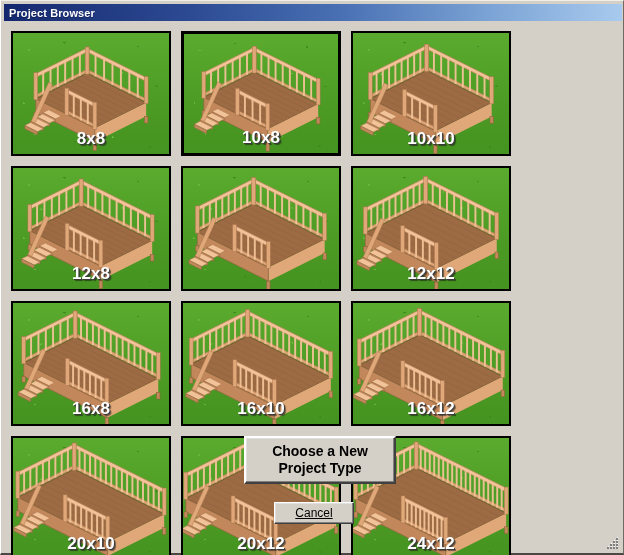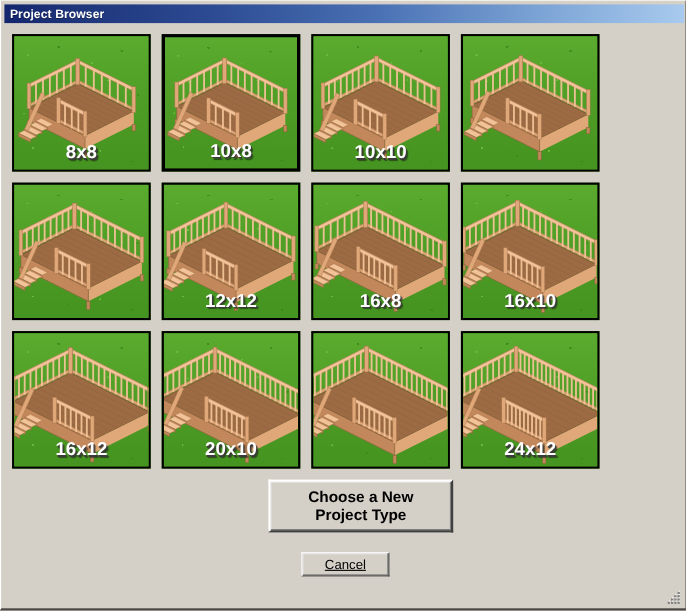--- a/index.html
+++ b/index.html
@@ -53,21 +53,21 @@
     left: 10px;
     top: 30px;
     width: 604px;
     display: flex;
     flex-wrap: wrap;
     gap: 10px 10px;
   }
 
   .tile {
     position: relative;
-    width: 126px;
+    width: 160px;
     height: 125px;
     border: 2px solid #000000;
     overflow: hidden;
     background: #4f9e26;
     cursor: pointer;
   }
   .tile.selected {
     border-width: 3px;
   }
 
@@ -115,21 +115,21 @@
     font-family: "Liberation Sans", sans-serif;
     text-shadow: 1px 1px 0 #3a3a3a, 2px 2px 1px rgba(20,20,20,0.55);
     pointer-events: none;
   }
 
   
   .btn-choose {
     position: absolute;
     left: 243px;
     top: 435px;
-    width: 168px;
+    width: 152px;
     height: 48px;
     background: #d4d0c8;
     border-top: 2px solid #ffffff;
     border-left: 2px solid #ffffff;
     border-right: 2px solid #404040;
     border-bottom: 2px solid #404040;
     box-shadow: inset -1px -1px 0 #808080, inset 1px 1px 0 #dfdfdf;
     font-family: "Liberation Sans", sans-serif;
     font-size: 14px;
     font-weight: bold;
@@ -436,20 +436,21 @@
             <polygon points="19.8,80.6 32.8,87.1 32.8,90.6 19.8,84.1" fill="#c2875a" stroke="#8f6340" stroke-width="0.5"></polygon>
             <polygon points="19.6,82.0 32.6,88.5 26.6,91.5 13.6,85.0" fill="#f2c398" stroke="#a9764e" stroke-width="0.5"></polygon>
             <polygon points="13.6,85.0 26.6,91.5 26.6,95.0 13.6,88.5" fill="#c2875a" stroke="#8f6340" stroke-width="0.5"></polygon>
             <polygon points="13.4,86.4 26.4,92.9 20.4,95.9 7.4,89.4" fill="#f2c398" stroke="#a9764e" stroke-width="0.5"></polygon>
             <polygon points="7.4,89.4 20.4,95.9 20.4,99.4 7.4,92.9" fill="#c2875a" stroke="#8f6340" stroke-width="0.5"></polygon>
             <polygon points="7.2,90.8 20.2,97.3 14.2,100.3 1.2,93.8" fill="#f2c398" stroke="#a9764e" stroke-width="0.5"></polygon>
             <polygon points="1.2,93.8 14.2,100.3 14.2,103.8 1.2,97.3" fill="#c2875a" stroke="#8f6340" stroke-width="0.5"></polygon>
             <polygon points="25.8,49.4 7.8,89.4 11.8,91.4 29.8,51.4" fill="#e0a878" stroke="#a9764e" stroke-width="0.5"></polygon>
           </svg>
         </div>
+        <div class="tile-label">12x8</div>
       </div>
       <div class="tile">
         <div class="grass"></div>
         <div>
           <svg class="deck-svg" viewBox="0 0 146 125" preserveAspectRatio="xMidYMid meet">
             <polygon points="65.4,37.1 138.8,73.8 80.6,102.9 7.2,66.2" fill="#9c6b44" stroke="#6f4a2c" stroke-width="0.7"></polygon>
             <line x1="58.9" y1="40.3" x2="132.4" y2="77.0" stroke="#82573a" stroke-width="0.5" opacity="0.55"></line>
             <line x1="52.5" y1="43.6" x2="125.9" y2="80.3" stroke="#82573a" stroke-width="0.5" opacity="0.55"></line>
             <line x1="46.0" y1="46.8" x2="119.4" y2="83.5" stroke="#82573a" stroke-width="0.5" opacity="0.55"></line>
             <line x1="39.5" y1="50.0" x2="113.0" y2="86.7" stroke="#82573a" stroke-width="0.5" opacity="0.55"></line>
@@ -963,20 +964,21 @@
             <polygon points="9.6,80.3 22.6,86.8 22.6,90.3 9.6,83.8" fill="#c2875a" stroke="#8f6340" stroke-width="0.5"></polygon>
             <polygon points="9.4,81.7 22.4,88.2 16.4,91.2 3.4,84.7" fill="#f2c398" stroke="#a9764e" stroke-width="0.5"></polygon>
             <polygon points="3.4,84.7 16.4,91.2 16.4,94.7 3.4,88.2" fill="#c2875a" stroke="#8f6340" stroke-width="0.5"></polygon>
             <polygon points="3.2,86.1 16.2,92.6 10.2,95.6 -2.8,89.1" fill="#f2c398" stroke="#a9764e" stroke-width="0.5"></polygon>
             <polygon points="-2.8,89.1 10.2,95.6 10.2,99.1 -2.8,92.6" fill="#c2875a" stroke="#8f6340" stroke-width="0.5"></polygon>
             <polygon points="-3.0,90.5 10.0,97.0 4.0,100.0 -9.0,93.5" fill="#f2c398" stroke="#a9764e" stroke-width="0.5"></polygon>
             <polygon points="-9.0,93.5 4.0,100.0 4.0,103.5 -9.0,97.0" fill="#c2875a" stroke="#8f6340" stroke-width="0.5"></polygon>
             <polygon points="15.6,49.1 -2.4,89.1 1.6,91.1 19.6,51.1" fill="#e0a878" stroke="#a9764e" stroke-width="0.5"></polygon>
           </svg>
         </div>
+        <div class="tile-label">20x12</div>
       </div>
       <div class="tile">
         <div class="grass"></div>
         <div>
           <svg class="deck-svg" viewBox="0 0 146 125" preserveAspectRatio="xMidYMid meet">
             <polygon points="57.7,31.1 150.7,77.7 88.3,108.8 -4.7,62.4" fill="#9c6b44" stroke="#6f4a2c" stroke-width="0.7"></polygon>
             <line x1="50.8" y1="34.6" x2="143.8" y2="81.1" stroke="#82573a" stroke-width="0.5" opacity="0.55"></line>
             <line x1="43.8" y1="38.1" x2="136.8" y2="84.6" stroke="#82573a" stroke-width="0.5" opacity="0.55"></line>
             <line x1="36.9" y1="41.5" x2="129.9" y2="88.0" stroke="#82573a" stroke-width="0.5" opacity="0.55"></line>
             <line x1="30.0" y1="45.0" x2="123.0" y2="91.5" stroke="#82573a" stroke-width="0.5" opacity="0.55"></line>

